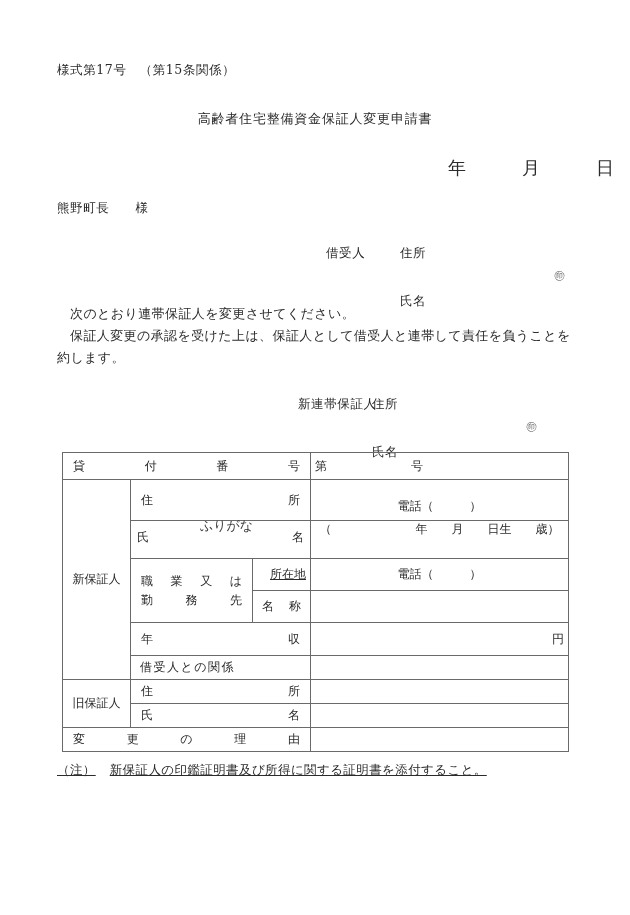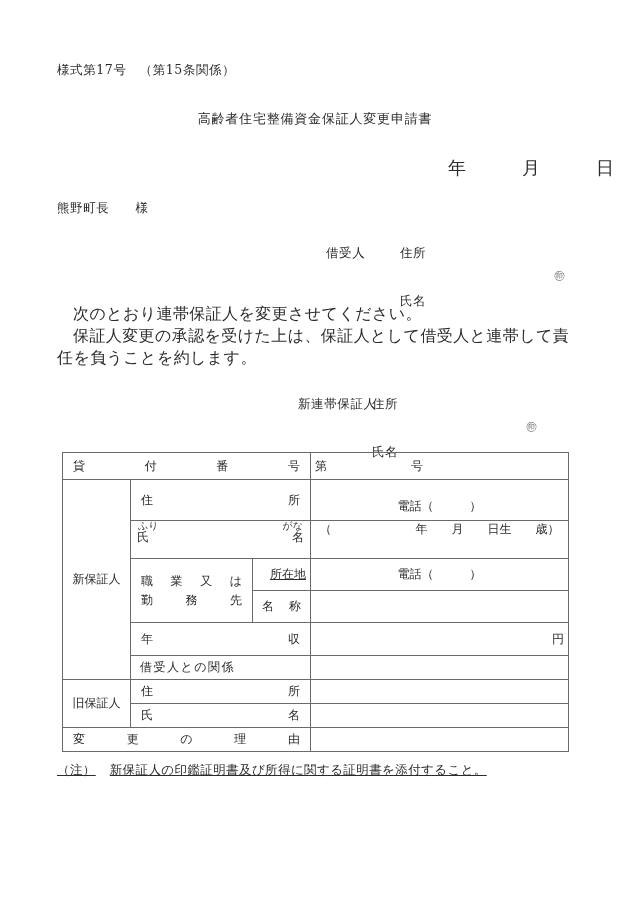--- a/index.html
+++ b/index.html
@@ -40,21 +40,21 @@
   .party-block .seal  { position: absolute; left: 228px; top: 23px;
                         font-size: 11px; color: #4a4a4a; }
   .borrower  { left: 326px; top: 245px; }
   .newguar   { left: 298px; top: 396px; }
 
   .body-p {
     position: absolute;
     left: 57px;
     top: 303px;
     width: 520px;
-    font-size: 16px;
+    font-size: 13px;
     line-height: 22px;
     letter-spacing: .4px;
   }
   .body-p p { margin: 0; }
   .body-p .indent { text-indent: 1em; }
 
   .note {
     position: absolute;
     left: 57px;
     top: 762px;
@@ -93,25 +93,26 @@
     text-align: center;
     letter-spacing: .5px;
   }
   .stacked { line-height: 19px; }
   .stacked .line { display: flex; justify-content: space-between; padding: 0 6px; }
 
   
   .furi-cell { position: relative; height: 100%; }
   .furi-top {
     display: flex;
-    justify-content: space-between;
+    justify-content: center;
     padding: 0 7px;
-    font-size: 10px;
+    font-size: 13px;
     line-height: 9px;
     color: #3a3a3a;
+    margin-left: 12px;
   }
   .furi-bottom {
     display: flex;
     justify-content: space-between;
     padding: 0 6px;
     font-size: 12px;
     line-height: 14px;
   }
   .val-tel   { text-align: center; padding-right: 26px; letter-spacing: .5px; }
   .val-no    { padding-left: 32px; letter-spacing: .5px; }

